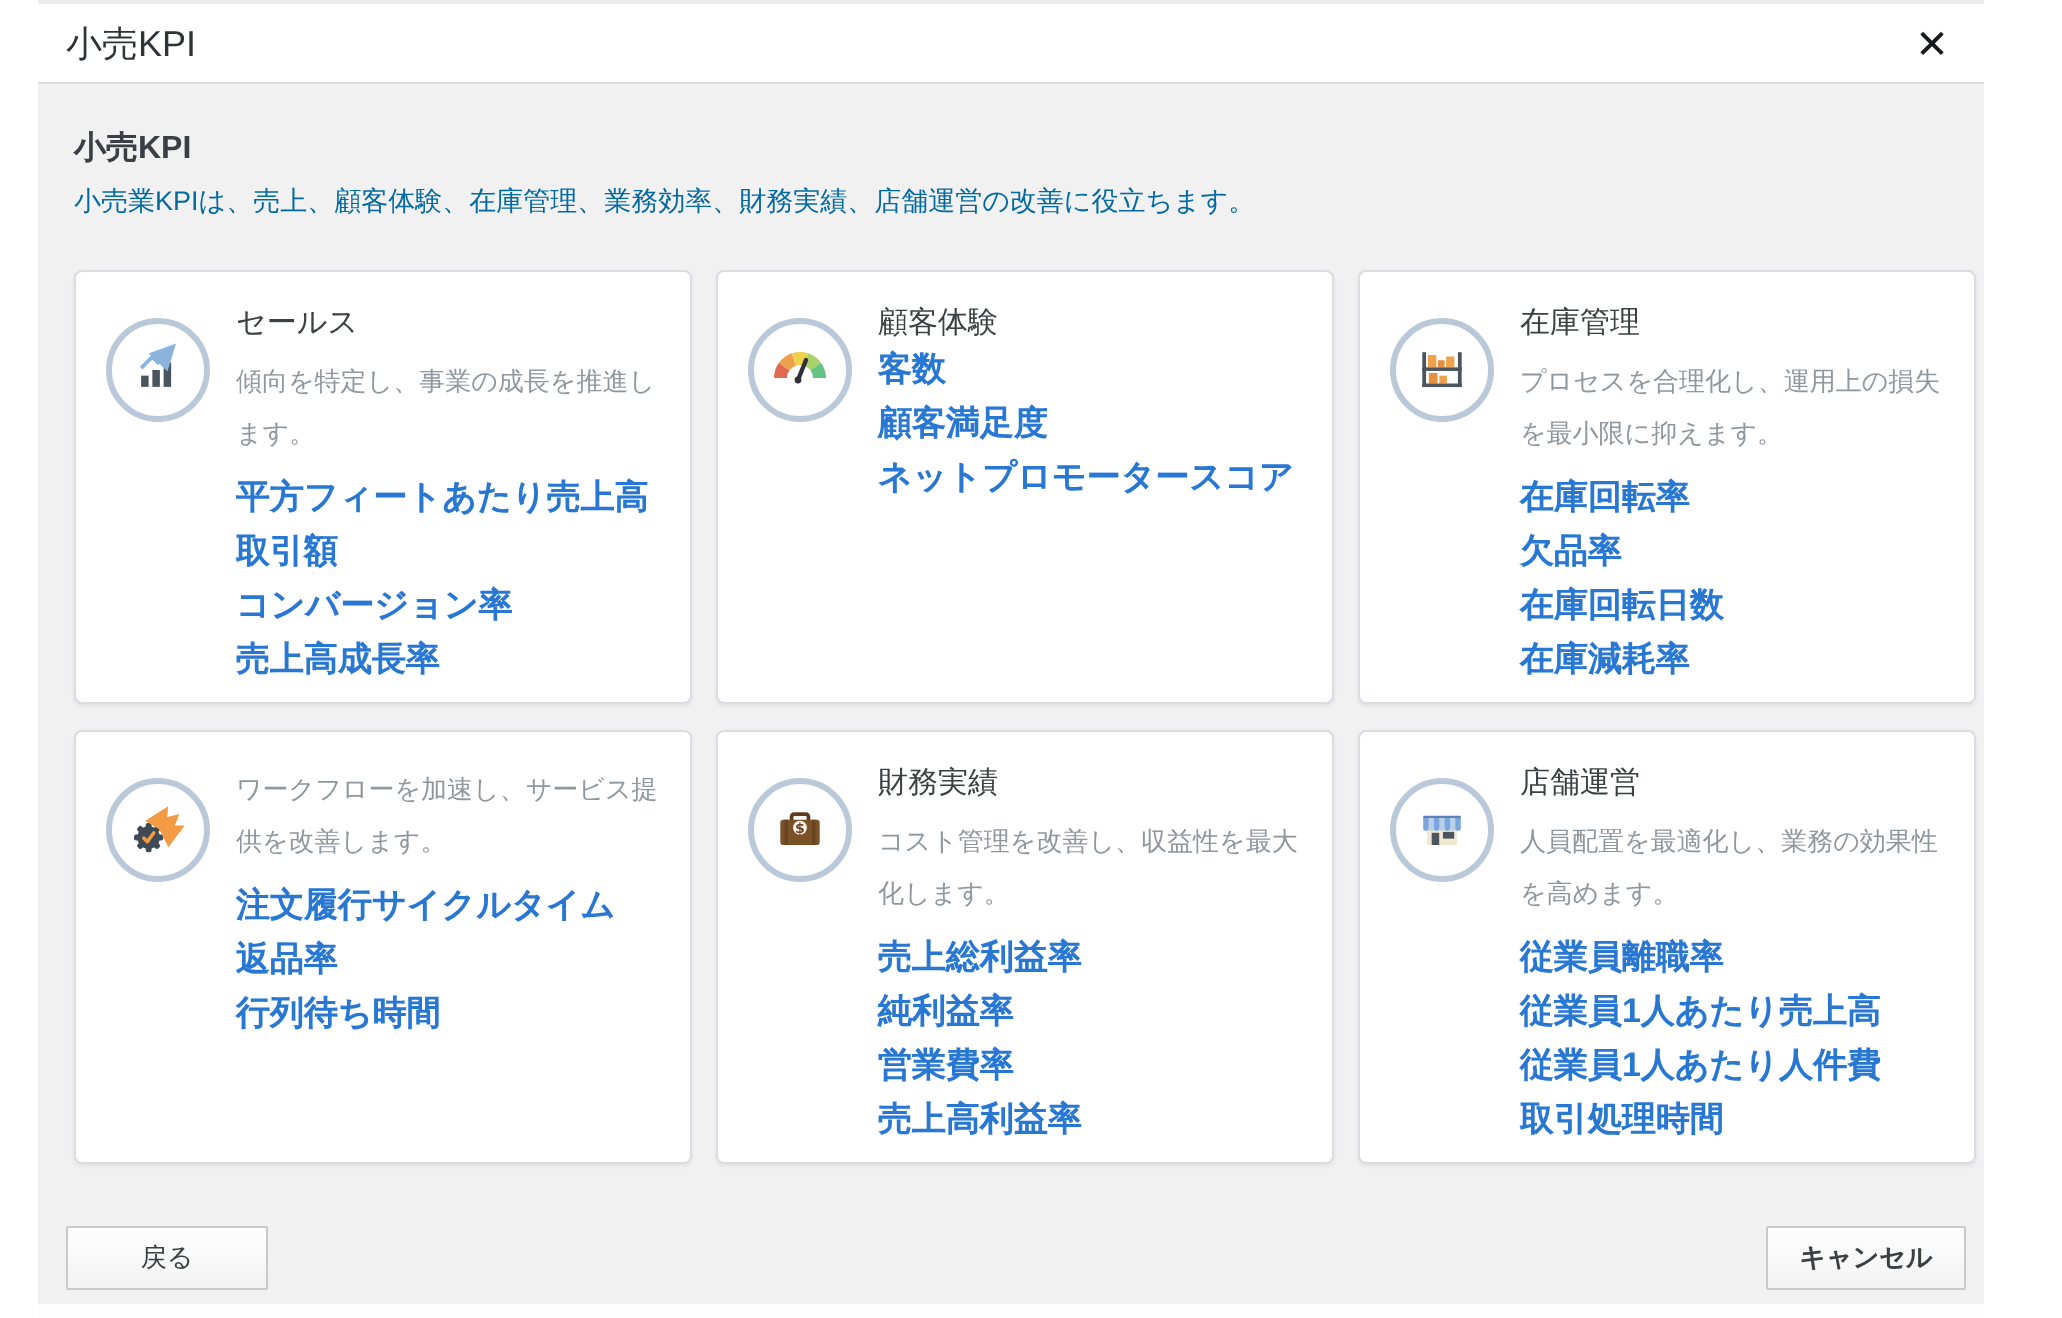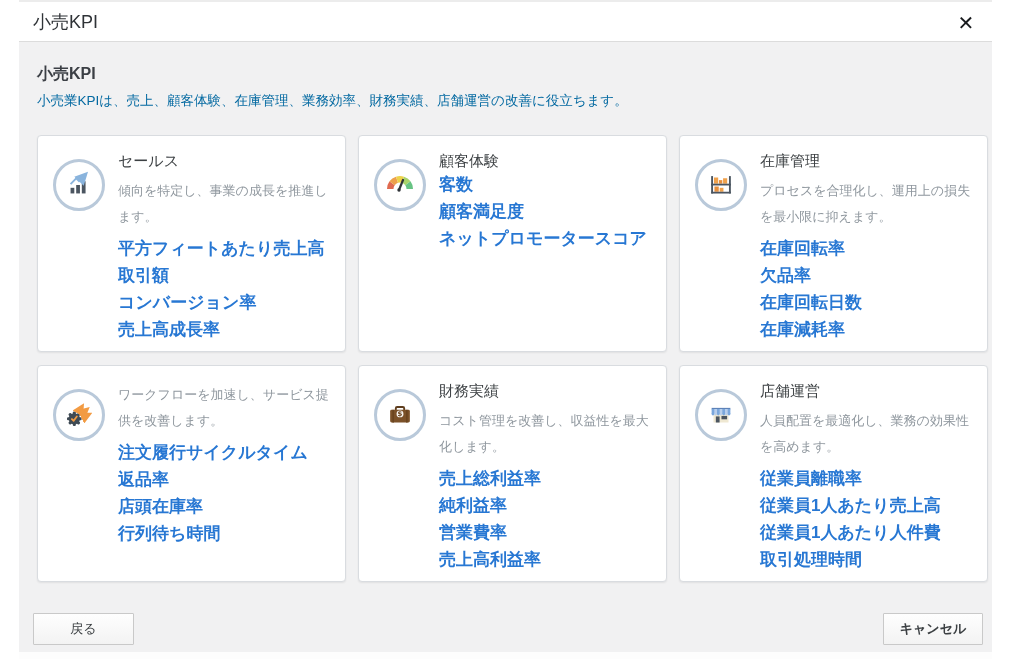--- a/index.html
+++ b/index.html
@@ -153,21 +153,20 @@
           <line x1="15" y1="14" x2="18.6" y2="8" stroke="#f29b43" stroke-width="2" marker-end="url(#ah-orange)"></line>
           <line x1="17.2" y1="16.4" x2="23.4" y2="11" stroke="#f29b43" stroke-width="2" marker-end="url(#ah-orange)"></line>
           <line x1="18.6" y1="19.4" x2="25.4" y2="16" stroke="#f29b43" stroke-width="2" marker-end="url(#ah-orange)"></line>
         </svg>
       </div>
       <div class="card-content">
         <div class="card-desc">ワークフローを加速し、サービス提供を改善します。</div>
         <div class="card-links">
           <a class="kpi-link">注文履行サイクルタイム</a>
           <a class="kpi-link">返品率</a>
-          <a class="kpi-link">店頭在庫率</a>
           <a class="kpi-link">行列待ち時間</a>
         </div>
       </div>
     </div>
 
     <div class="card">
       <div class="icon-ring">
         <svg viewBox="0 0 32 32" width="30" height="30">
           <rect x="11.5" y="7.5" width="9" height="6" rx="1.5" fill="none" stroke="#5e3d1e" stroke-width="2"></rect>
           <rect x="5.5" y="10.5" width="21" height="13.5" rx="1.5" fill="#7b5128"></rect>

